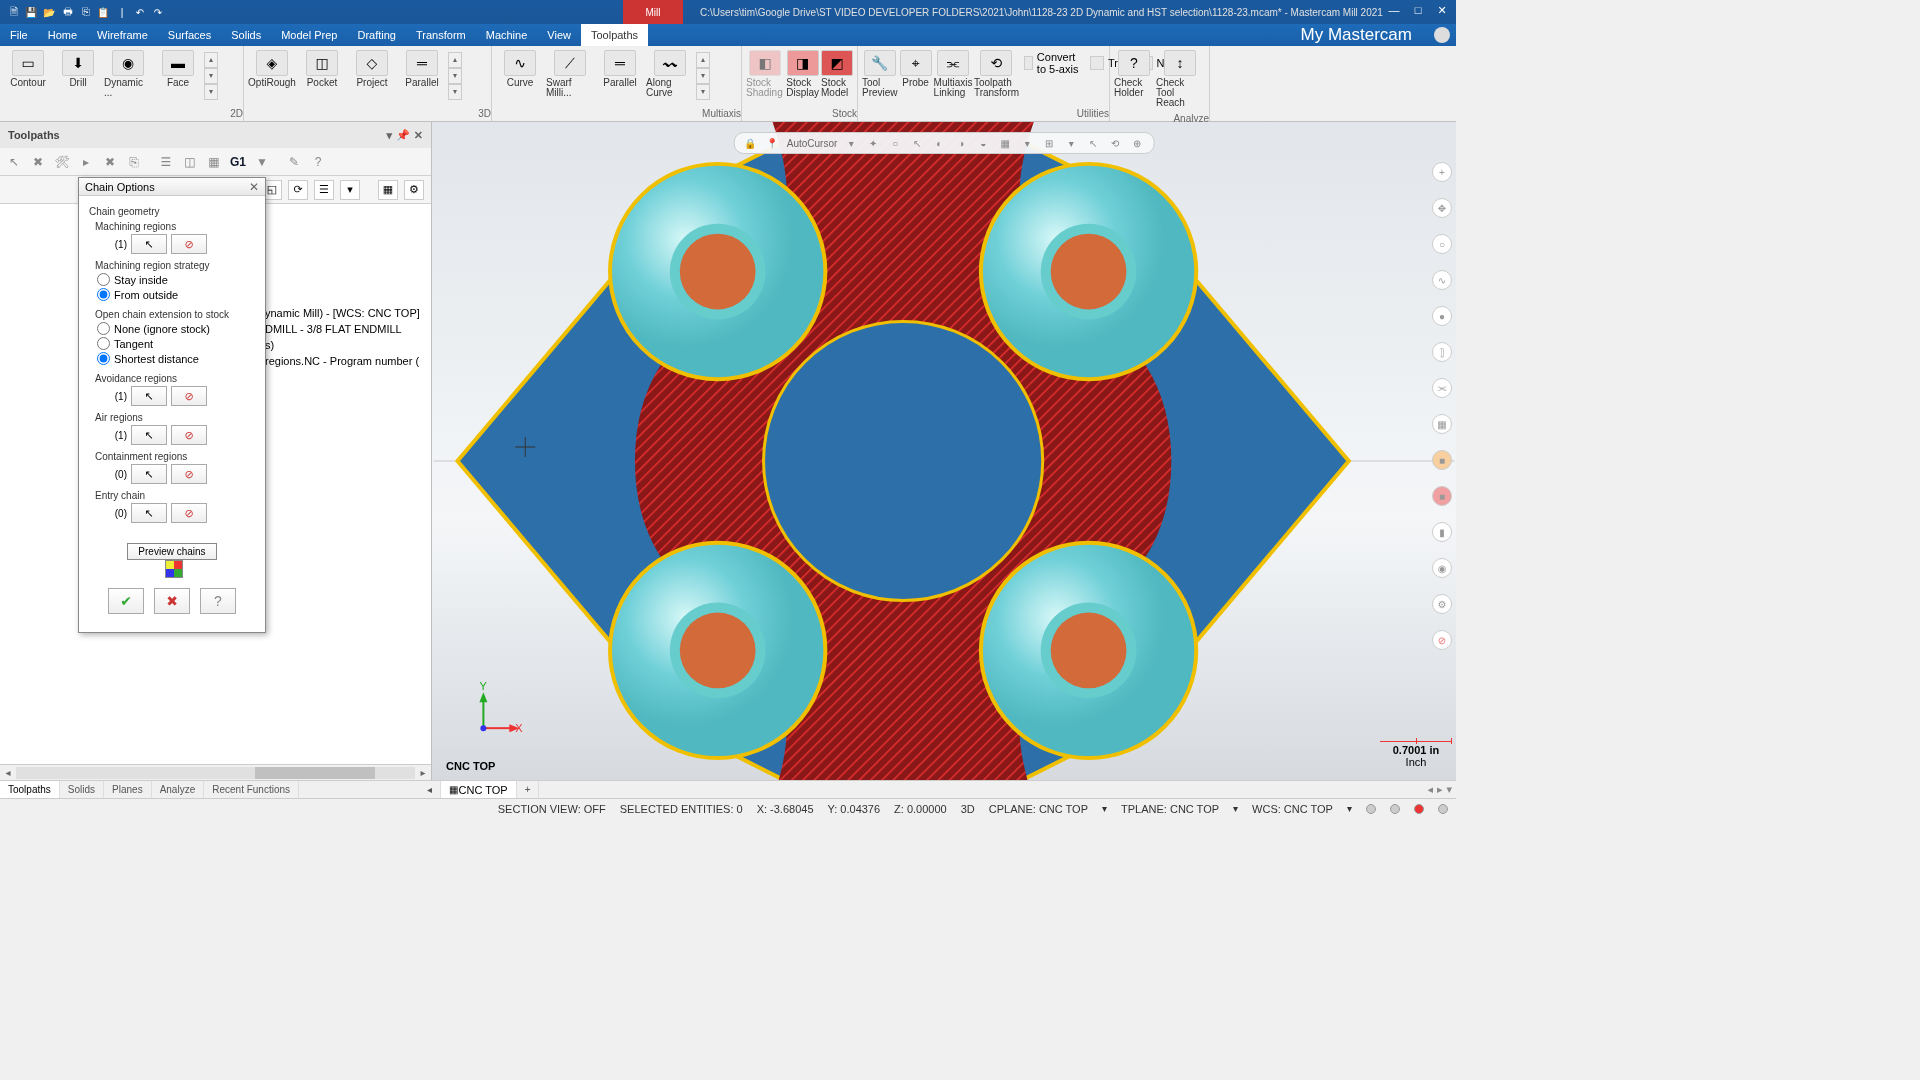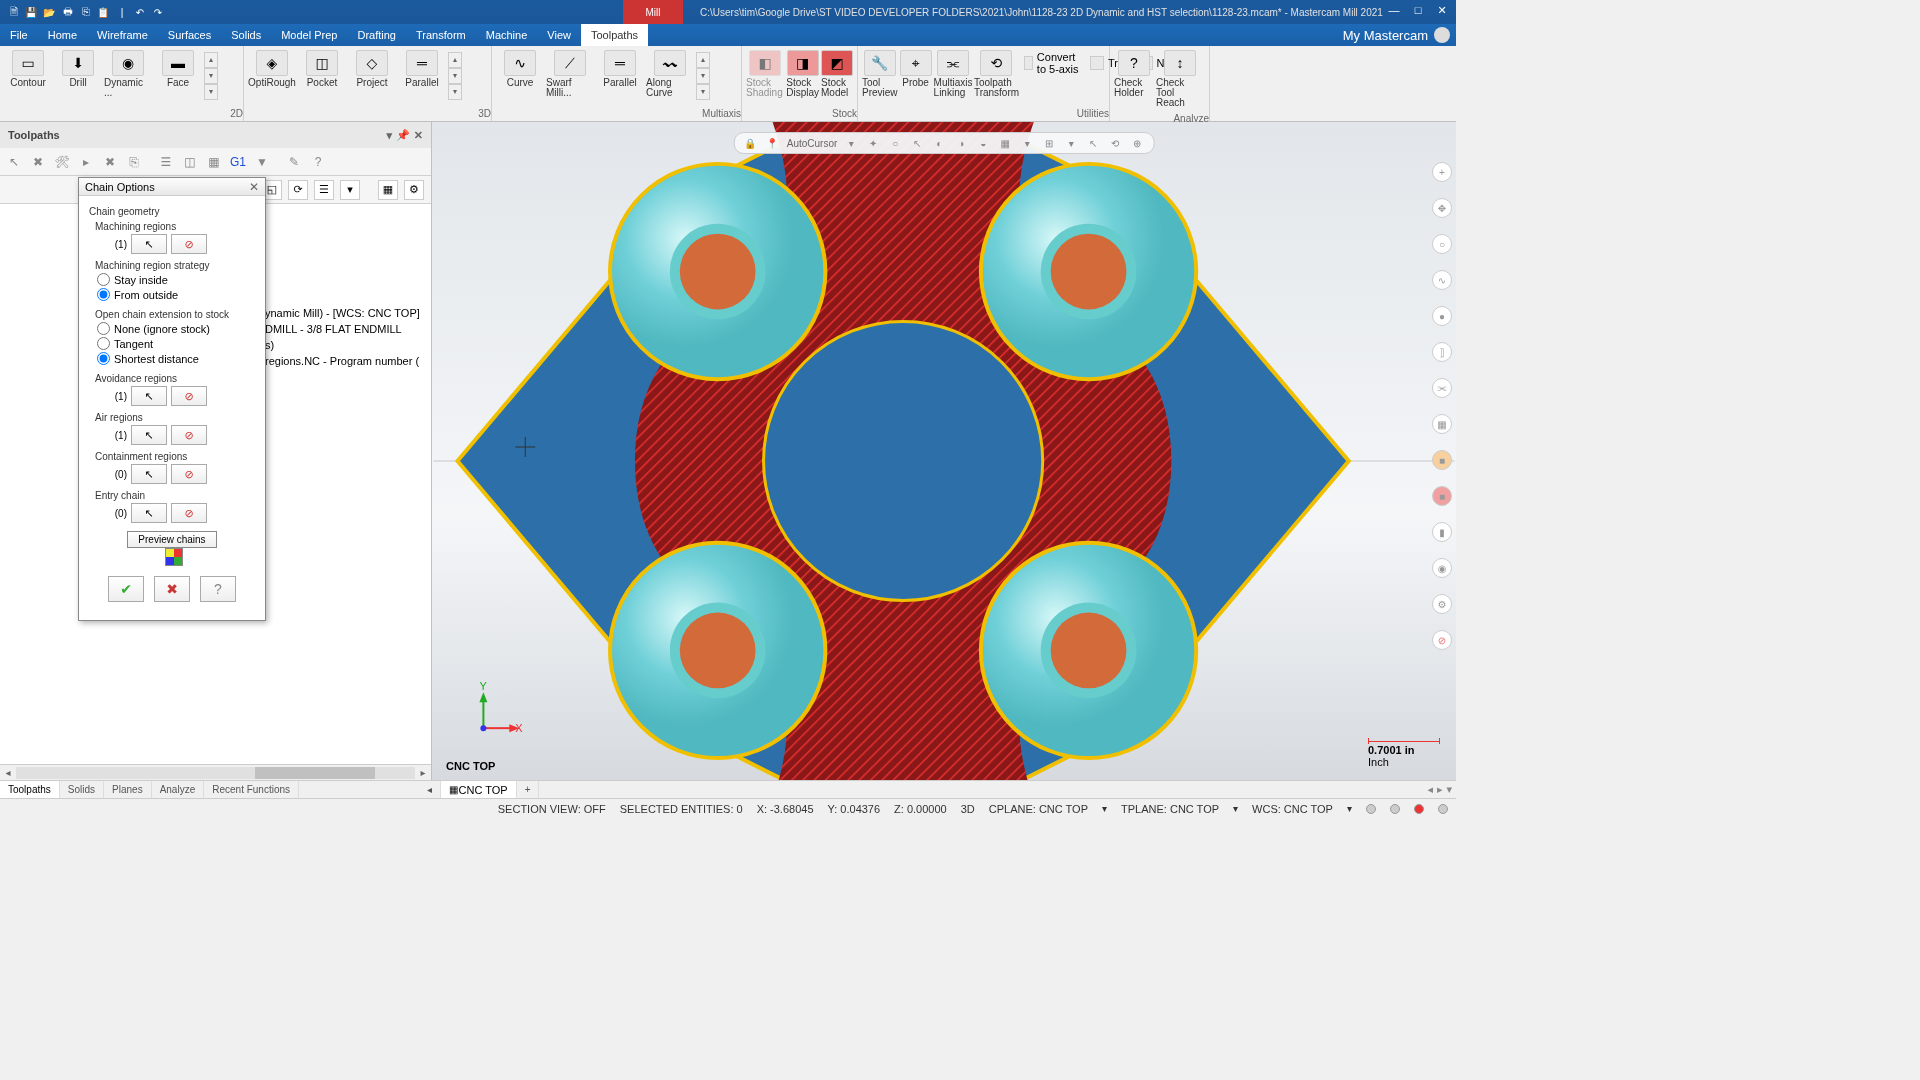--- a/index.html
+++ b/index.html
@@ -12,21 +12,21 @@
 .qat .qbtn{width:16px;height:16px;display:flex;align-items:center;justify-content:center;color:#fff;font-size:10px;border:none;background:transparent}
 .mill-tab{position:absolute;left:623px;top:0;width:60px;height:24px;background:#c33;display:flex;align-items:center;justify-content:center;color:#fff;font-size:10px}
 .titlepath{position:absolute;left:700px;top:0;height:24px;display:flex;align-items:center;font-size:10px;color:#e0e0e0}
 .wbtns{position:absolute;right:4px;top:2px;display:flex;gap:4px}
 .wbtns span{width:20px;height:16px;display:flex;align-items:center;justify-content:center;color:#fff;font-size:11px}
 
 
 .menubar{height:22px;background:linear-gradient(#1e6bb8,#1a5fa8);display:flex;align-items:center;position:relative}
 .menubar .mitem{padding:0 10px;height:100%;display:flex;align-items:center;color:#fff;font-size:11px}
 .menubar .mitem.active{background:#fff;color:#333}
-.my-mc{position:absolute;right:28px;color:#fff;font-size:13px}
+.my-mc{position:absolute;right:44px;color:#fff;font-size:17px}
 .menubar .avatar{position:absolute;right:6px;width:16px;height:16px;border-radius:50%;background:#ddd}
 
 
 .ribbon{height:76px;background:#f0f0f0;border-bottom:1px solid #c0c0c0;display:flex}
 .rgroup{border-right:1px solid #d0d0d0;display:flex;flex-direction:column;height:100%;position:relative}
 .rgroup .items{display:flex;flex:1;align-items:flex-start;padding:2px 4px;gap:2px}
 .rgroup .glabel{text-align:right;font-size:10px;color:#666;height:14px;line-height:14px}
 .rbtn{width:48px;display:flex;flex-direction:column;align-items:center;gap:2px;padding:2px 0}
 .rbtn .ricon{width:32px;height:26px;background:#e8e8e8;border:1px solid #ccc;border-radius:2px;display:flex;align-items:center;justify-content:center;font-size:14px}
 .rbtn .rlabel{font-size:10px;color:#333;text-align:left;line-height:1}
@@ -38,21 +38,21 @@
 
 
 .main{flex:1;display:flex;position:relative;overflow:hidden}
 
 
 .leftpanel{width:432px;display:flex;flex-direction:column;border-right:1px solid #c0c0c0;position:relative;background:#f5f5f5}
 .panel-head{height:26px;background:#e8e8e8;display:flex;align-items:center;padding:0 8px;font-size:14px;font-weight:600;color:#444}
 .panel-head .pbtns{margin-left:auto;display:flex;gap:4px;font-size:10px;color:#666}
 .panel-tools{height:28px;border-bottom:1px solid #d0d0d0;display:flex;align-items:center;gap:4px;padding:0 4px}
 .panel-tools .tbtn{width:20px;height:20px;display:flex;align-items:center;justify-content:center;color:#888;font-size:12px}
-.panel-tools .g1{color:#1d4ed8;font-weight:400}
+.panel-tools .g1{color:#0f172a;font-weight:700}
 .panel-tools2{height:28px;border-bottom:1px solid #d0d0d0;display:flex;align-items:center;gap:6px;padding-left:262px}
 .panel-tools2 .tbtn{width:20px;height:20px;display:flex;align-items:center;justify-content:center;border:1px solid #ccc;background:#fff}
 .tree-area{flex:1;background:#fff;position:relative;overflow:hidden}
 .tree-text{position:absolute;left:265px;top:101px;font-size:11px;color:#000;line-height:16px;white-space:nowrap}
 .scroll-h{height:16px;background:#f0f0f0;border-top:1px solid #ccc;display:flex;align-items:center}
 .scroll-h .arrow{width:16px;text-align:center;font-size:10px;color:#666}
 .scroll-h .track{flex:1;height:12px;background:#e0e0e0;position:relative}
 .scroll-h .thumb{position:absolute;left:60%;width:30%;height:100%;background:#c0c0c0}
 
 
@@ -60,34 +60,34 @@
 .dlg-title{height:18px;background:linear-gradient(#fdfdfd,#e8e8e8);display:flex;align-items:center;padding:0 6px;font-size:11px;border-bottom:1px solid #ccc}
 .dlg-title .x{margin-left:auto;font-size:12px;color:#666}
 .dlg-body{padding:6px 10px 14px}
 .sect-head{font-size:10px;color:#333;margin:4px 0 2px}
 .sect-sub{font-size:10px;color:#333;margin:4px 0 2px 6px}
 .row-btns{display:flex;align-items:center;gap:4px;margin:2px 0 6px 14px}
 .row-btns .cnt{width:24px;text-align:right;font-size:10px}
 .row-btns .ibtn{width:36px;height:20px;border:1px solid #aaa;background:linear-gradient(#fff,#eee);display:flex;align-items:center;justify-content:center;font-size:11px}
 .radio-row{display:flex;align-items:center;gap:4px;margin:2px 0 2px 8px;font-size:10px}
 .radio-row input{margin:0}
-.preview-btn{margin:8px auto 0;display:block;padding:2px 10px;border:1px solid #888;background:linear-gradient(#fff,#eee);font-size:10px}
+.preview-btn{margin:20px auto 0;display:block;padding:2px 10px;border:1px solid #888;background:linear-gradient(#fff,#eee);font-size:10px}
 .color-box{display:inline-block;width:18px;height:18px;vertical-align:middle;margin-left:4px;background:conic-gradient(#e33 0 25%,#3a3 0 50%,#33e 0 75%,#ee3 0);border:1px solid #888}
 .dlg-foot{display:flex;justify-content:center;gap:10px;padding:10px 0 4px}
 .dlg-foot .fbtn{width:36px;height:26px;border:1px solid #aaa;background:linear-gradient(#fff,#eee);display:flex;align-items:center;justify-content:center;font-size:14px}
 
 
 .viewport{flex:1;position:relative;background:linear-gradient(#e2e6ea 0%,#f4f6f8 60%,#d6dadf 100%);overflow:hidden}
 .viewport svg{width:100%;height:100%}
 .vp-toolbar{position:absolute;top:10px;left:50%;transform:translateX(-50%);background:rgba(245,248,250,.95);border:1px solid #ccc;border-radius:10px;padding:2px 8px;display:flex;align-items:center;gap:6px}
 .vp-toolbar .vtbtn{width:16px;height:16px;display:flex;align-items:center;justify-content:center;color:#888;font-size:10px}
 .vp-toolbar .actext{font-size:10px;color:#666}
 .right-icons{position:absolute;right:4px;top:40px;display:flex;flex-direction:column;gap:16px}
 .right-icons .ricon2{width:20px;height:20px;border:1px solid #ccc;border-radius:50%;background:#fff;display:flex;align-items:center;justify-content:center;font-size:10px;color:#999}
-.scale-ind{position:absolute;right:16px;bottom:12px;font-size:11px}
+.scale-ind{position:absolute;right:4px;bottom:12px;text-align:center;font-size:11px}
 .scale-ind .bar{width:72px;height:1px;background:#e33;margin-bottom:2px;position:relative}
 .scale-ind .bar::before,.scale-ind .bar::after{content:"";position:absolute;width:1px;height:6px;background:#e33;top:-3px}
 .scale-ind .bar::after{right:0}
 .axis-label{position:absolute;left:14px;bottom:8px;font-size:11px;font-weight:600}
 
 
 .bottom-tabs{height:18px;background:#f0f0f0;border-top:1px solid #ccc;display:flex;align-items:center}
 .bottom-tabs .btab{padding:0 8px;height:100%;display:flex;align-items:center;font-size:10px;color:#555;border-right:1px solid #ddd}
 .bottom-tabs .btab.active{background:#fff;color:#000}
 .bottom-tabs .right{margin-left:auto;display:flex;align-items:center;gap:4px;padding-right:4px;font-size:10px;color:#888}

